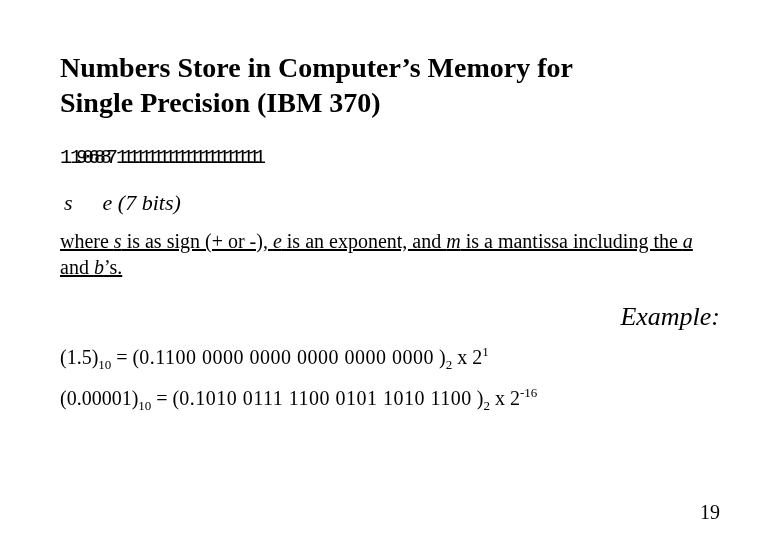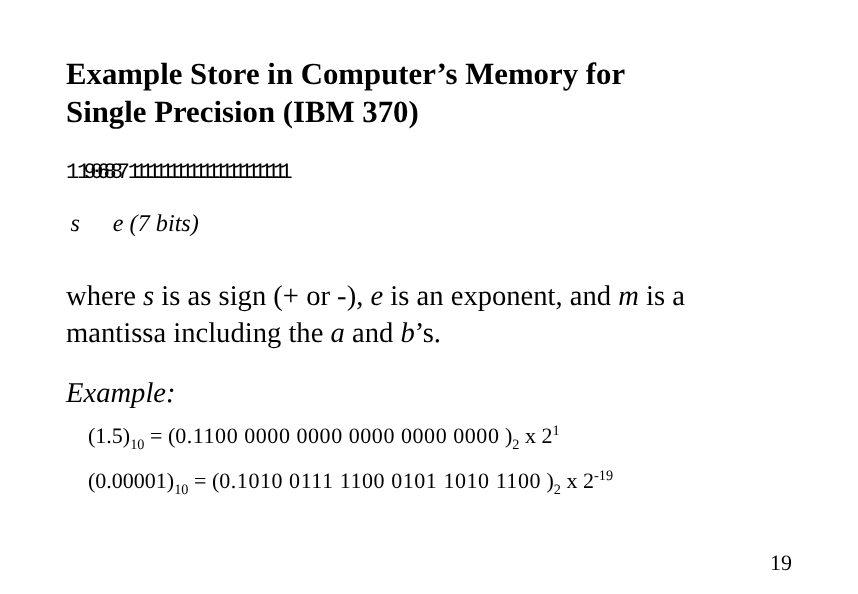--- a/index.html
+++ b/index.html
@@ -40,59 +40,60 @@
     flex-direction: row;
     align-items: baseline;
     font-family: "Times New Roman", Times, serif;
     font-size: 22px;
     font-style: italic;
   }
   .labelsrow .s  { margin-left: 4px; }
   .labelsrow .e  { margin-left: 30px; margin-top: 17px; }
   .labelsrow .m  { margin-left: 240px; }
   .body {
-    margin-top: 36px;
-    font-size: 26px;
+    margin-top: 12px;
+    font-size: 20px;
     line-height: 1.3;
+    text-decoration: underline;
   }
   .body .it { font-style: italic; }
   .example-label {
     margin-top: 22px;
     font-size: 26px;
     font-style: italic;
+    text-align: right;
   }
   .eqs {
     margin-top: 14px;
     font-size: 20px;
   }
   .eq {
     margin-bottom: 18px;
     white-space: nowrap;
-    margin-left: 20px;
   }
   .eq .groups { letter-spacing: 0.5px; }
   sub, sup {
     font-size: 0.65em;
     line-height: 0;
   }
   .pagenum {
     position: absolute;
     right: 60px;
     bottom: 16px;
     font-size: 20px;
     margin-top: 44px;
   }
 </style>
 </head>
 <body>
 
 <div class="slide">
 
   <div class="title">
-    <span>Example Store in Computer’s Memory for</span><br>
+    <span>Numbers Store in Computer’s Memory for</span><br>
     <span>Single Precision (IBM 370)</span>
   </div>
 
   <div class="bitboxes">
     <span>1</span>
     <span>1906887</span>
     <span>111111111111111111111111</span>
   </div>
   <div class="labelsrow">
     <span class="s">s</span>
@@ -107,18 +108,18 @@
 
   <div class="eqs">
     <div class="eq">
       (<span>1.5</span>)<sub>10</sub>
       = (<span class="groups">0.1100  0000  0000  0000  0000  0000</span> )<sub>2</sub>
       <span>x 2</span><sup>1</sup>
     </div>
     <div class="eq">
       (<span>0.00001</span>)<sub>10</sub>
       = (<span class="groups">0.1010  0111 1100  0101  1010 1100</span> )<sub>2</sub>
-      <span>x 2</span><sup>-19</sup>
+      <span>x 2</span><sup>-16</sup>
     </div>
   </div>
 
   <div class="pagenum">19</div>
 </div>
 
 </body></html>

